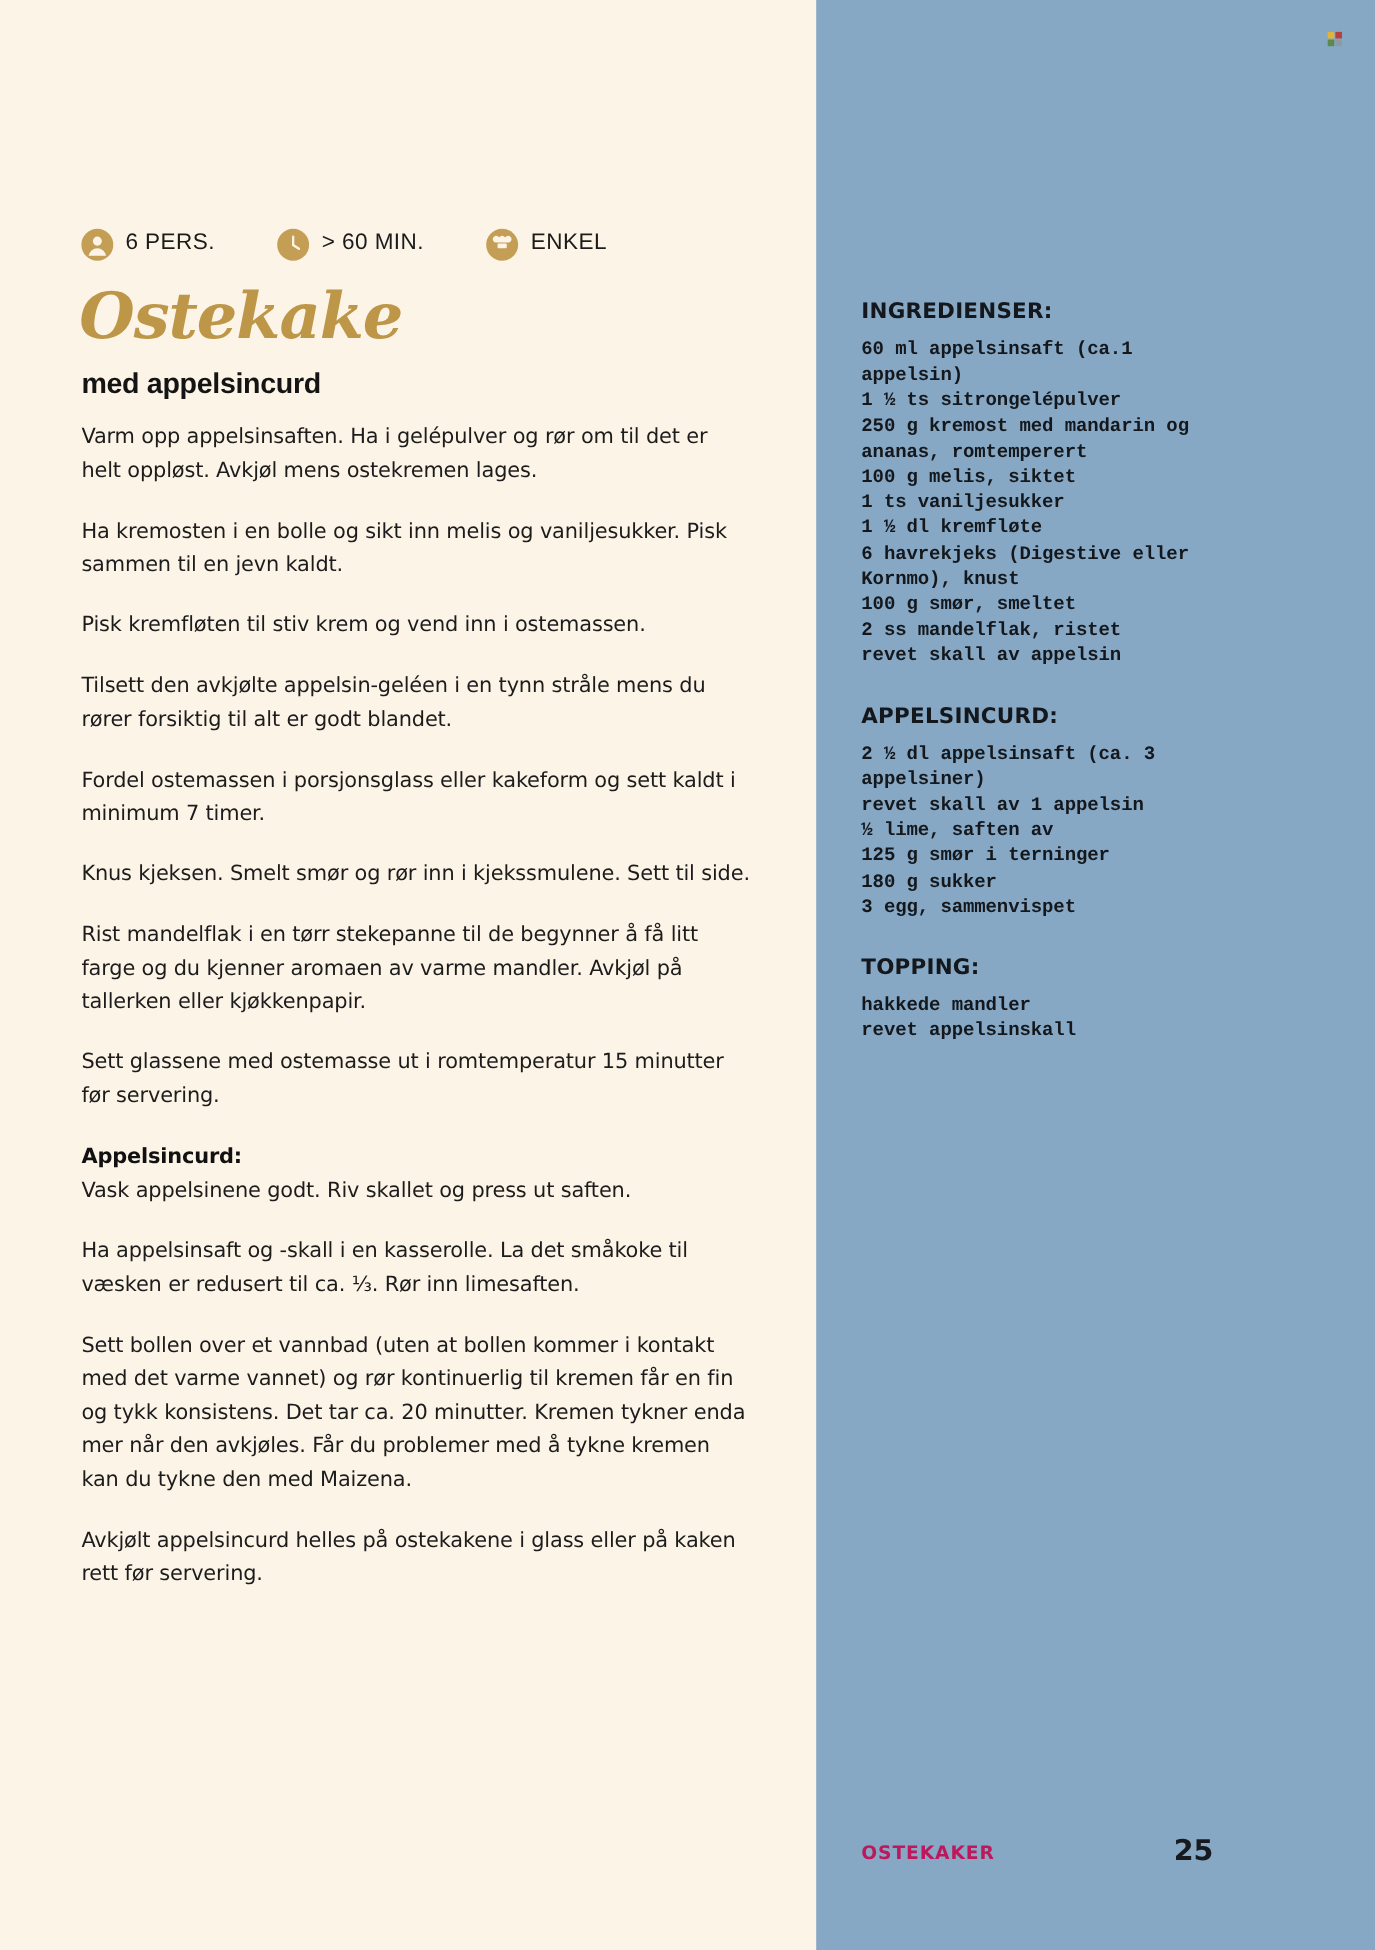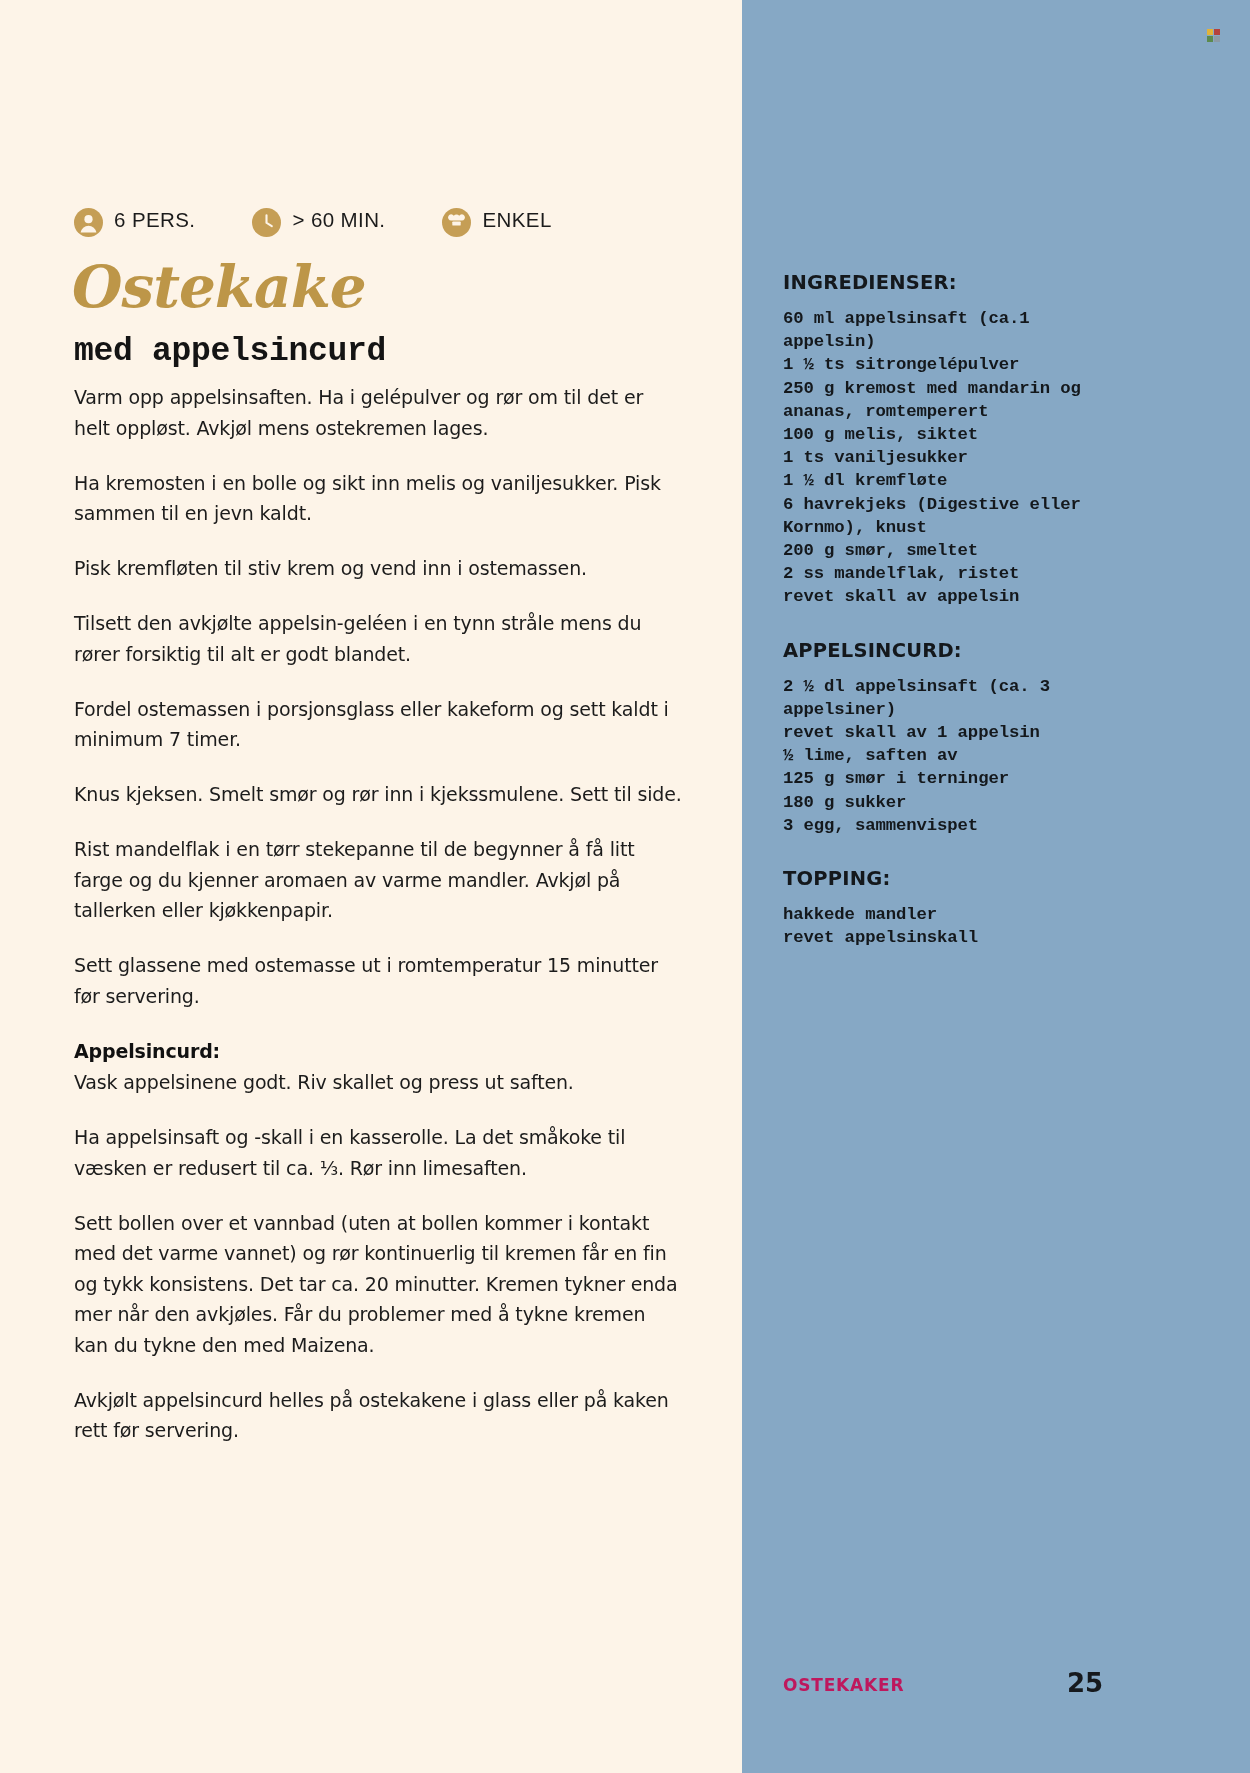--- a/index.html
+++ b/index.html
@@ -92,23 +92,23 @@
     font-size: 58px;
     letter-spacing: -1px;
     color: #bd9648;
     line-height: 1;
     text-align: right;
   }
   .recipe-subtitle {
     position: absolute;
     top: 333px;
     left: 74px;
-    font-family: Liberation Mono, monospace;
-    font-weight: bold;
-    font-size: 33px;
+    font-family: Liberation Sans, sans-serif;
+    font-weight: bold;
+    font-size: 26px;
     letter-spacing: -0.3px;
     color: #141414;
   }
 
   
   .instructions {
     position: absolute;
     top: 382px;
     left: 74px;
     width: 608px;
@@ -264,21 +264,21 @@
     <div class="side-group">
       <div class="side-h">INGREDIENSER:</div>
       <ul class="side-list">
         <li>60 ml appelsinsaft (ca.1 appelsin)</li>
         <li>1 ½ ts sitrongelépulver</li>
         <li>250 g kremost med mandarin og ananas, romtemperert</li>
         <li>100 g melis, siktet</li>
         <li>1 ts vaniljesukker</li>
         <li>1 ½ dl kremfløte</li>
         <li>6 havrekjeks (Digestive eller Kornmo), knust</li>
-        <li>200 g smør, smeltet</li>
+        <li>100 g smør, smeltet</li>
         <li>2 ss mandelflak, ristet</li>
         <li>revet skall av appelsin</li>
       </ul>
     </div>
 
     <div class="side-group">
       <div class="side-h">APPELSINCURD:</div>
       <ul class="side-list">
         <li>2 ½ dl appelsinsaft (ca. 3 appelsiner)</li>
         <li>revet skall av 1 appelsin</li>

